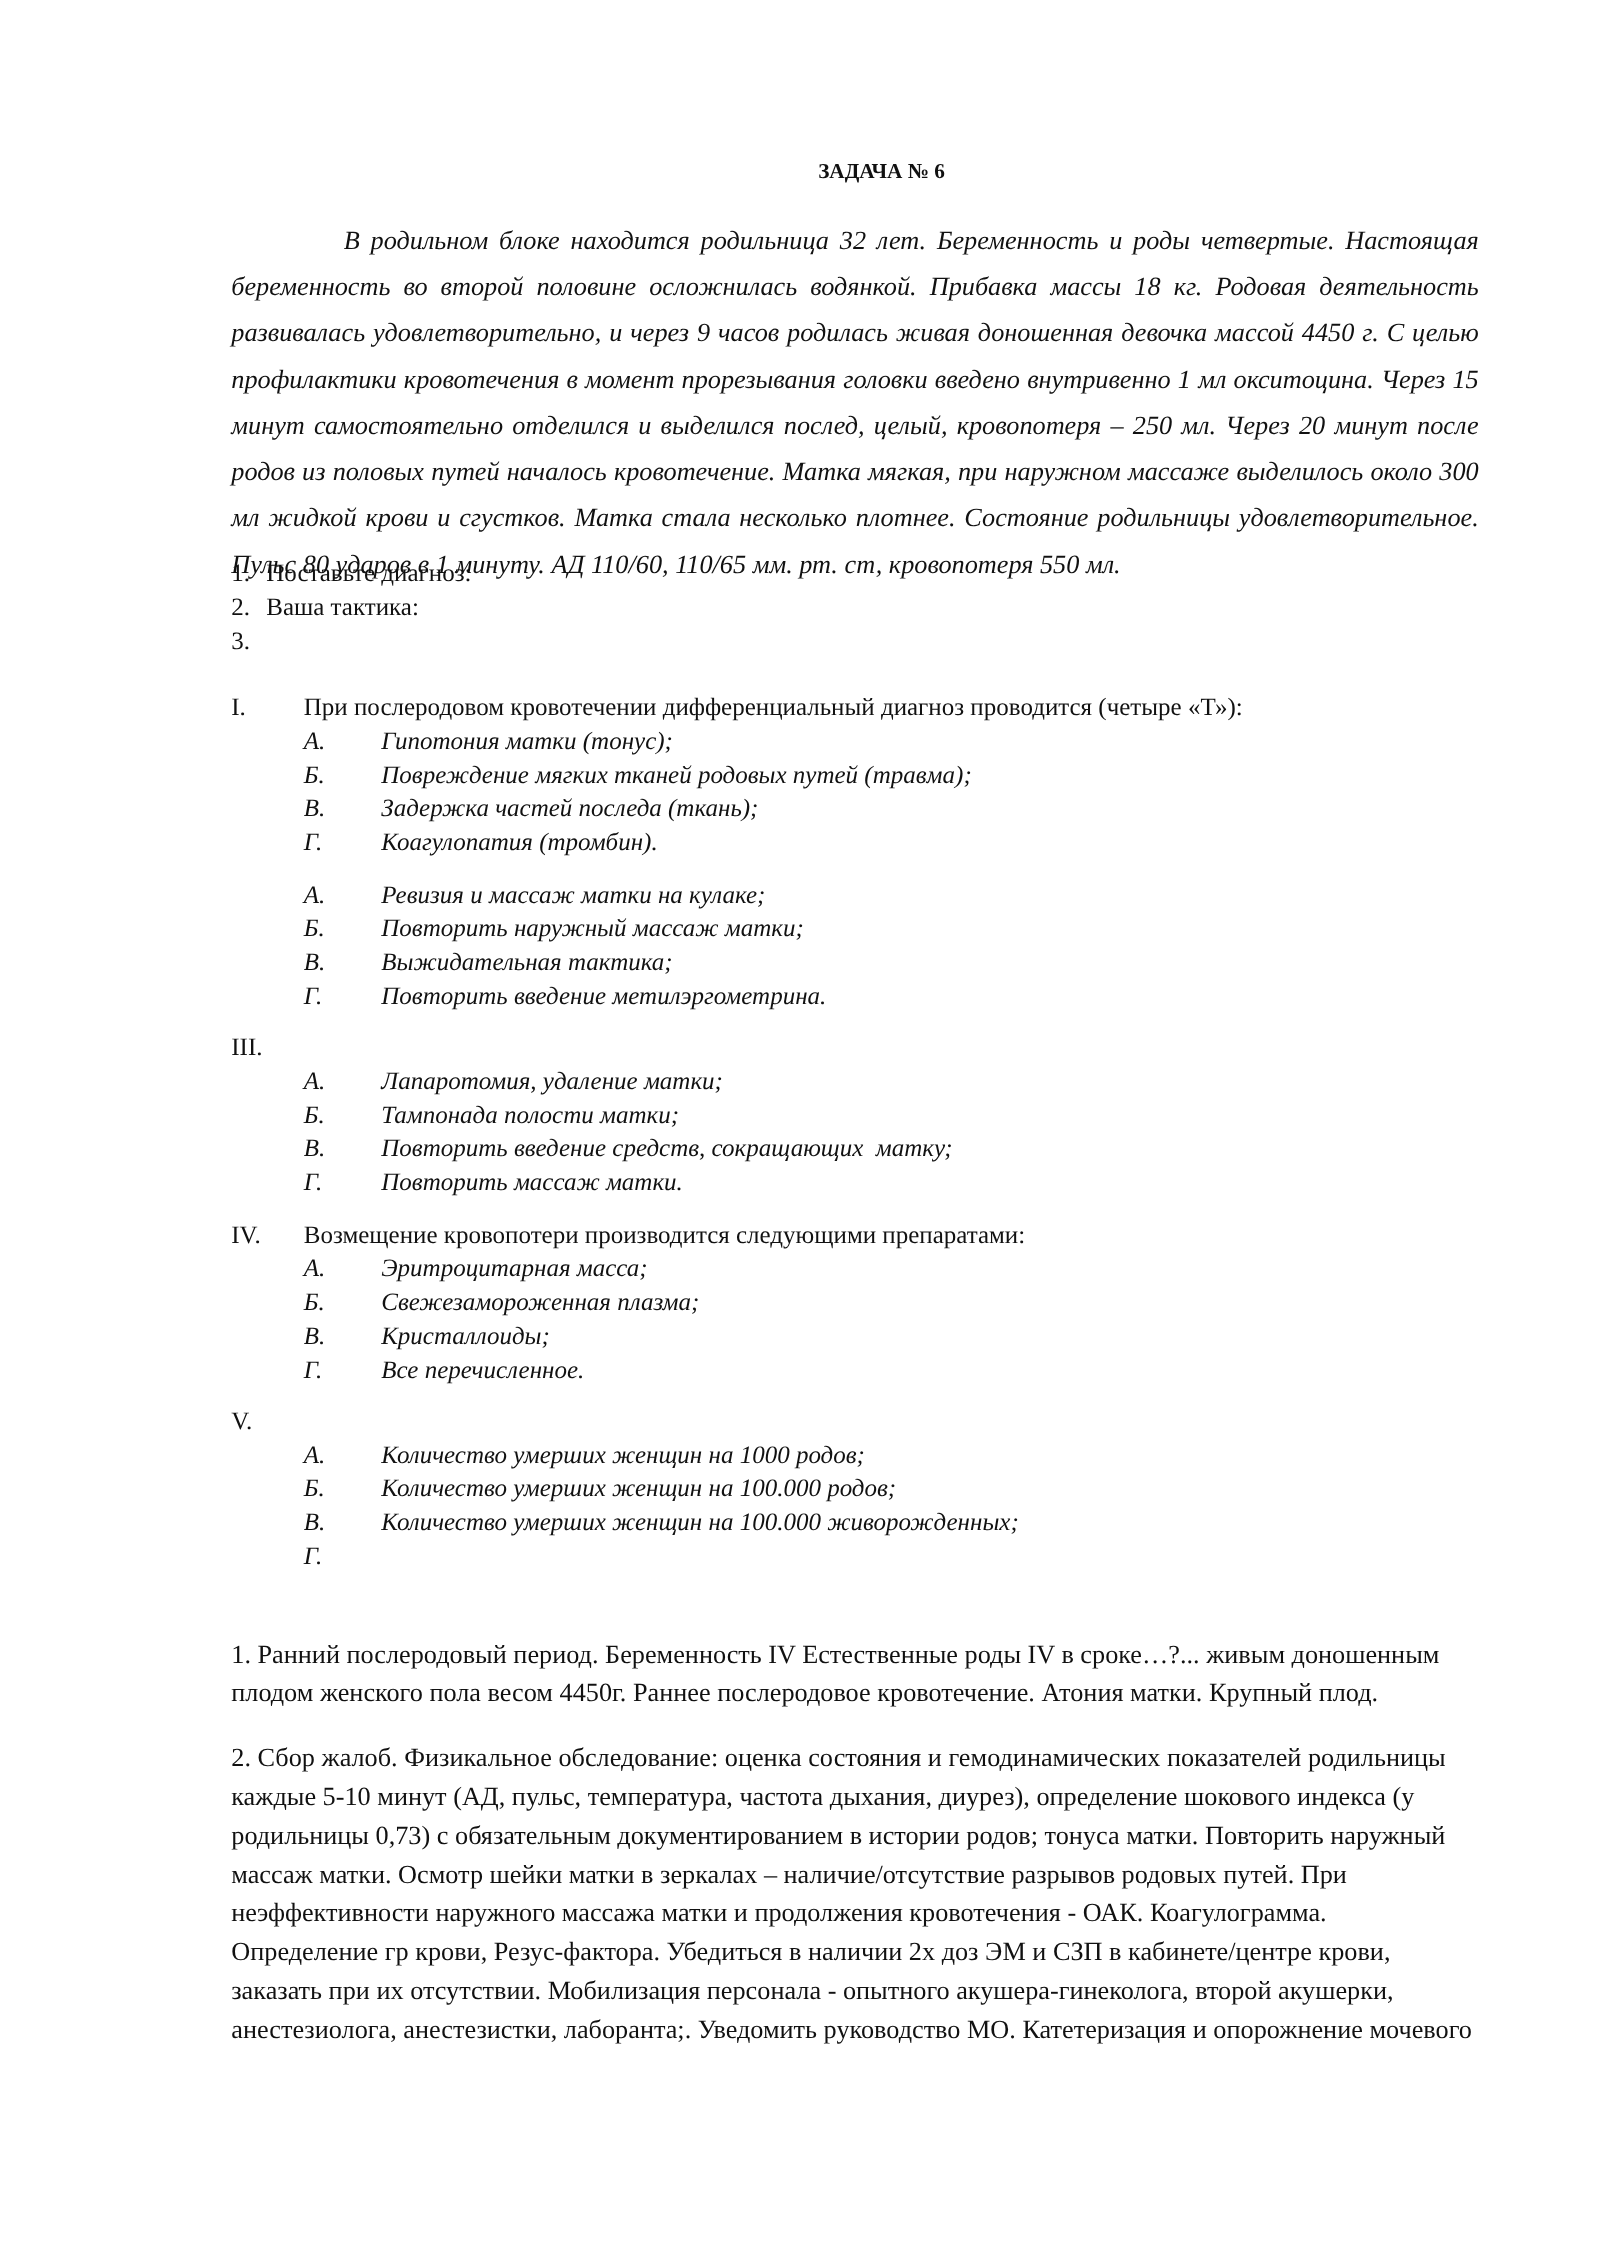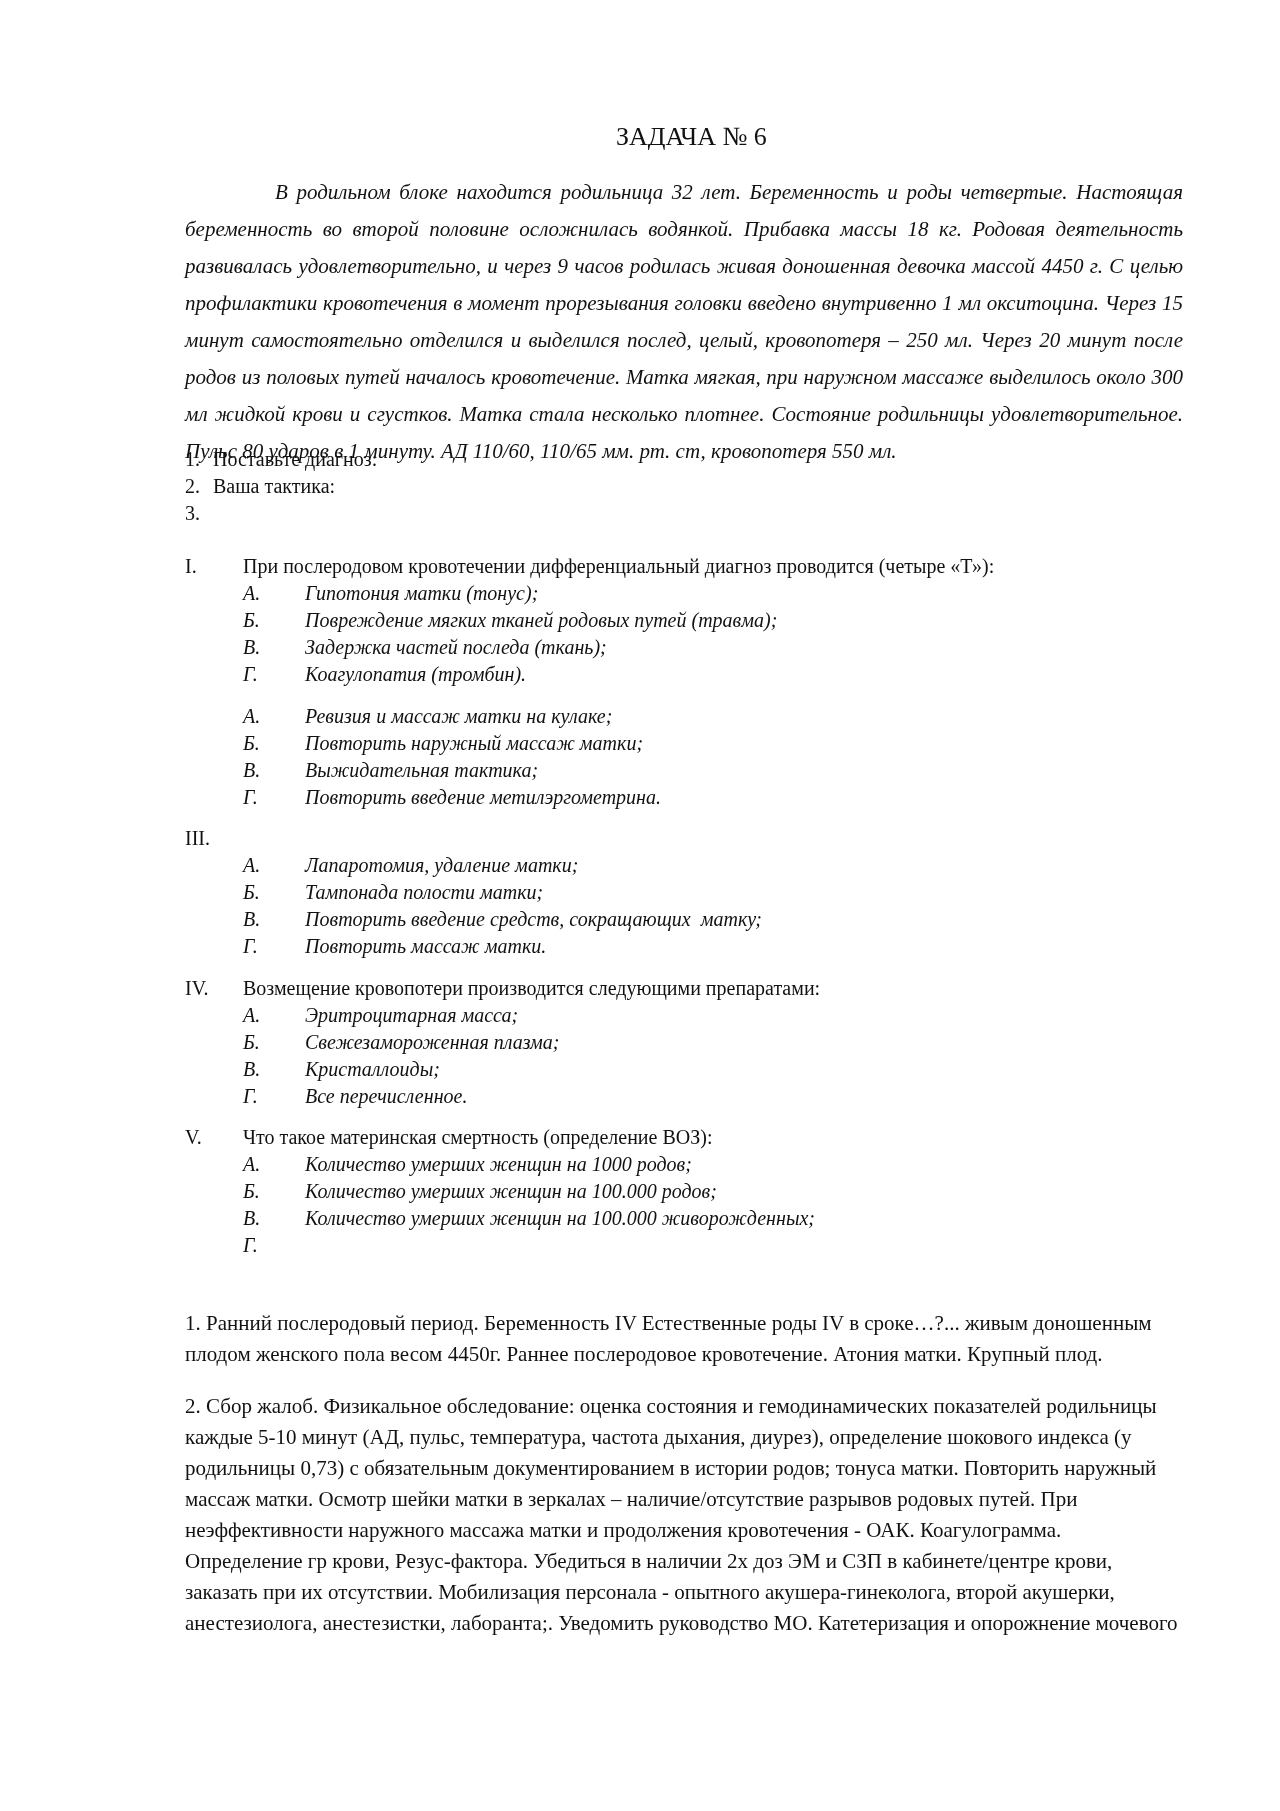--- a/index.html
+++ b/index.html
@@ -4,21 +4,21 @@
 <style>
   html, body { margin: 0; padding: 0; background: #ffffff; }
   body {
     width: 1280px; height: 1811px; position: relative; overflow: hidden;
     font-family: "Liberation Serif", "DejaVu Serif", serif;
     color: #111111;
   }
   .page { position: absolute; left: 185px; top: 0; width: 998px; }
   .title {
     position: absolute; left: 431px; top: 124px; width: 140px;
-    text-align: center; font-size: 26px; line-height: 26px; white-space: nowrap;
+    text-align: right; font-size: 17px; line-height: 26px; white-space: nowrap; font-weight: bold;
   }
   .intro {
     position: absolute; left: 0; top: 174px; width: 998px;
     font-size: 21px; line-height: 37px; font-style: italic;
     text-align: justify; text-indent: 90px; margin: 0;
   }
   .tasks { position: absolute; left: 0; top: 446px; width: 998px; margin: 0; padding: 0; list-style: none; }
   .tasks li { font-size: 20px; line-height: 27px; display: flex; }
   .tasks .num { width: 28px; flex: none; }
   .questions { position: absolute; left: 0; top: 553px; width: 998px; }
@@ -137,21 +137,20 @@
         </div>
       <div class="opt">
           <span class="opt-letter">Г.</span>
           <span>Все перечисленное.</span>
         </div>
     </div>
 
     <div class="q">
       <div class="q-head">
         <span class="q-roman">V.</span>
-        <span>Что такое материнская смертность (определение ВОЗ):</span>
       </div>
       <div class="opt">
           <span class="opt-letter">А.</span>
           <span>Количество умерших женщин на 1000 родов;</span>
         </div>
       <div class="opt">
           <span class="opt-letter">Б.</span>
           <span>Количество умерших женщин на 100.000 родов;</span>
         </div>
       <div class="opt">

